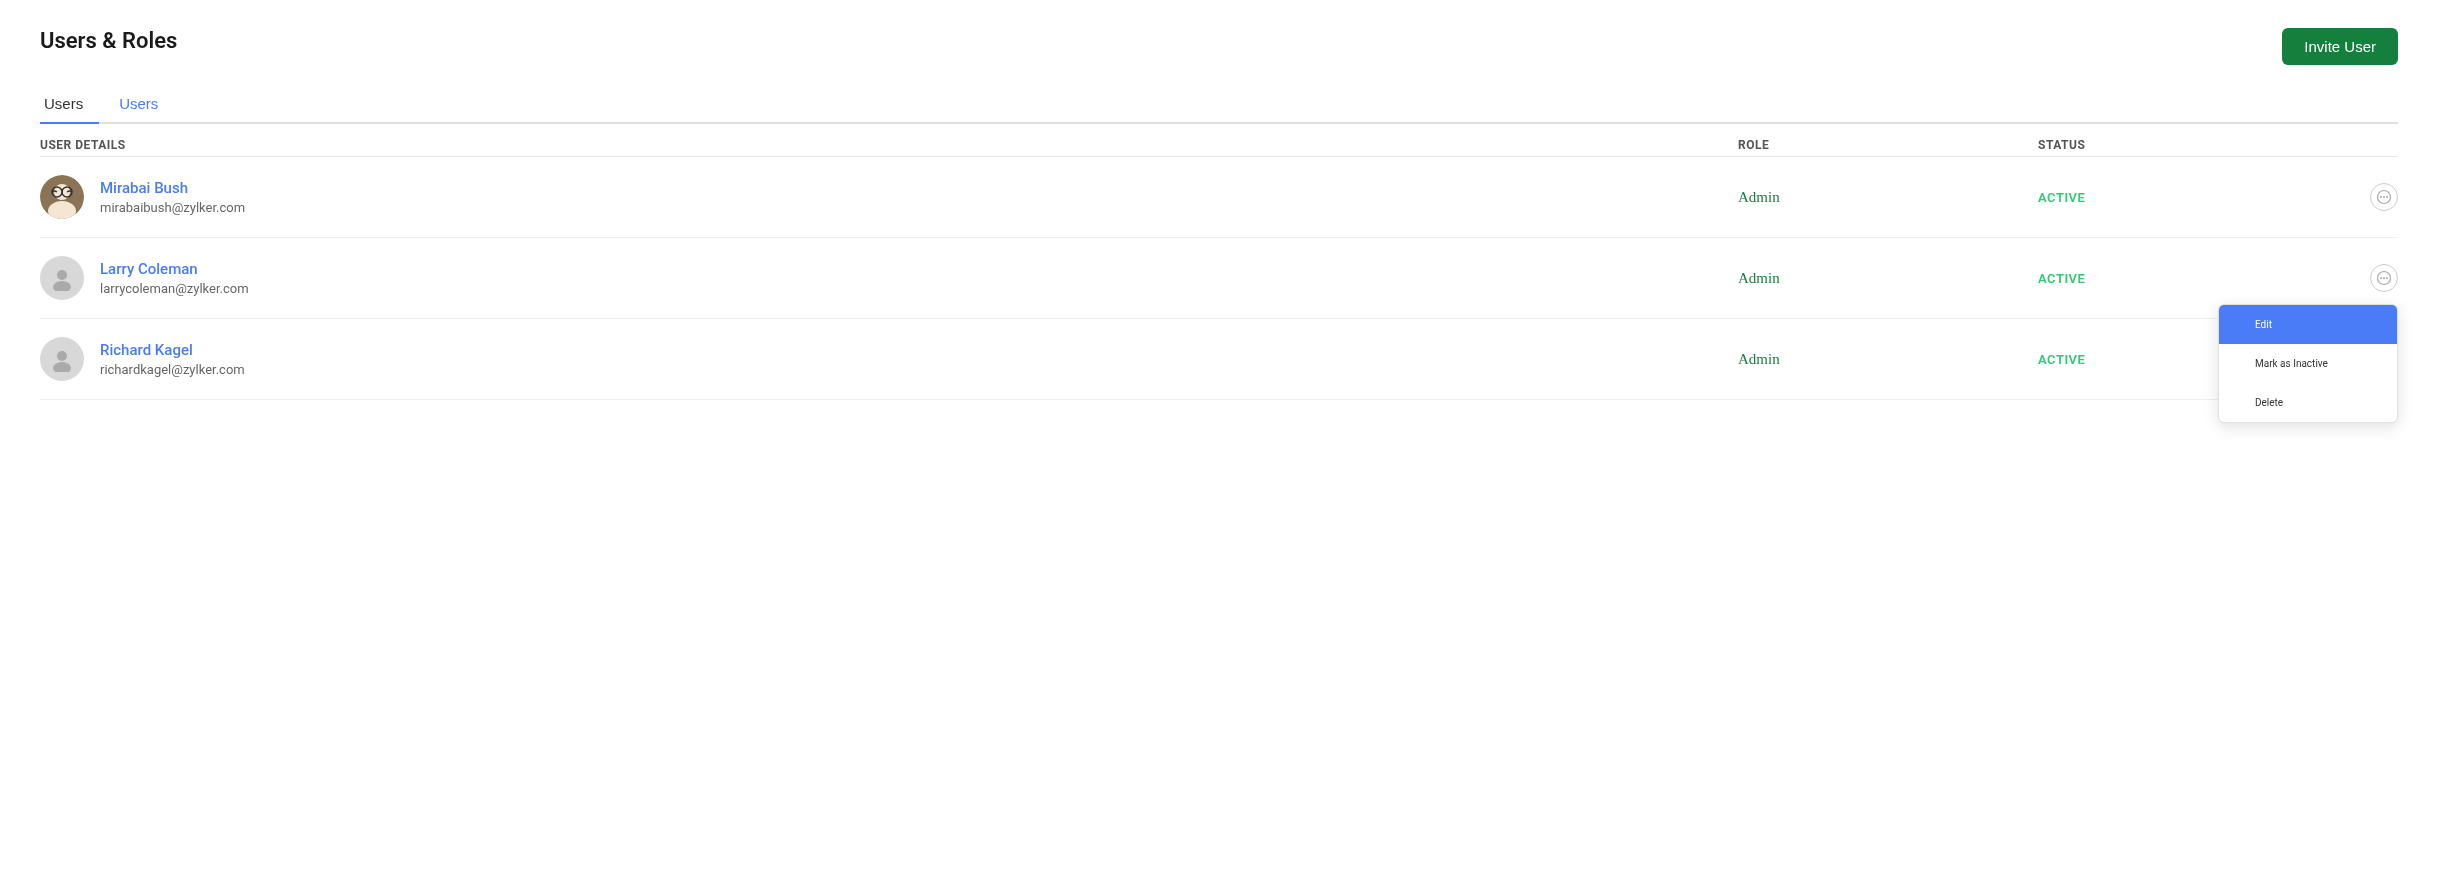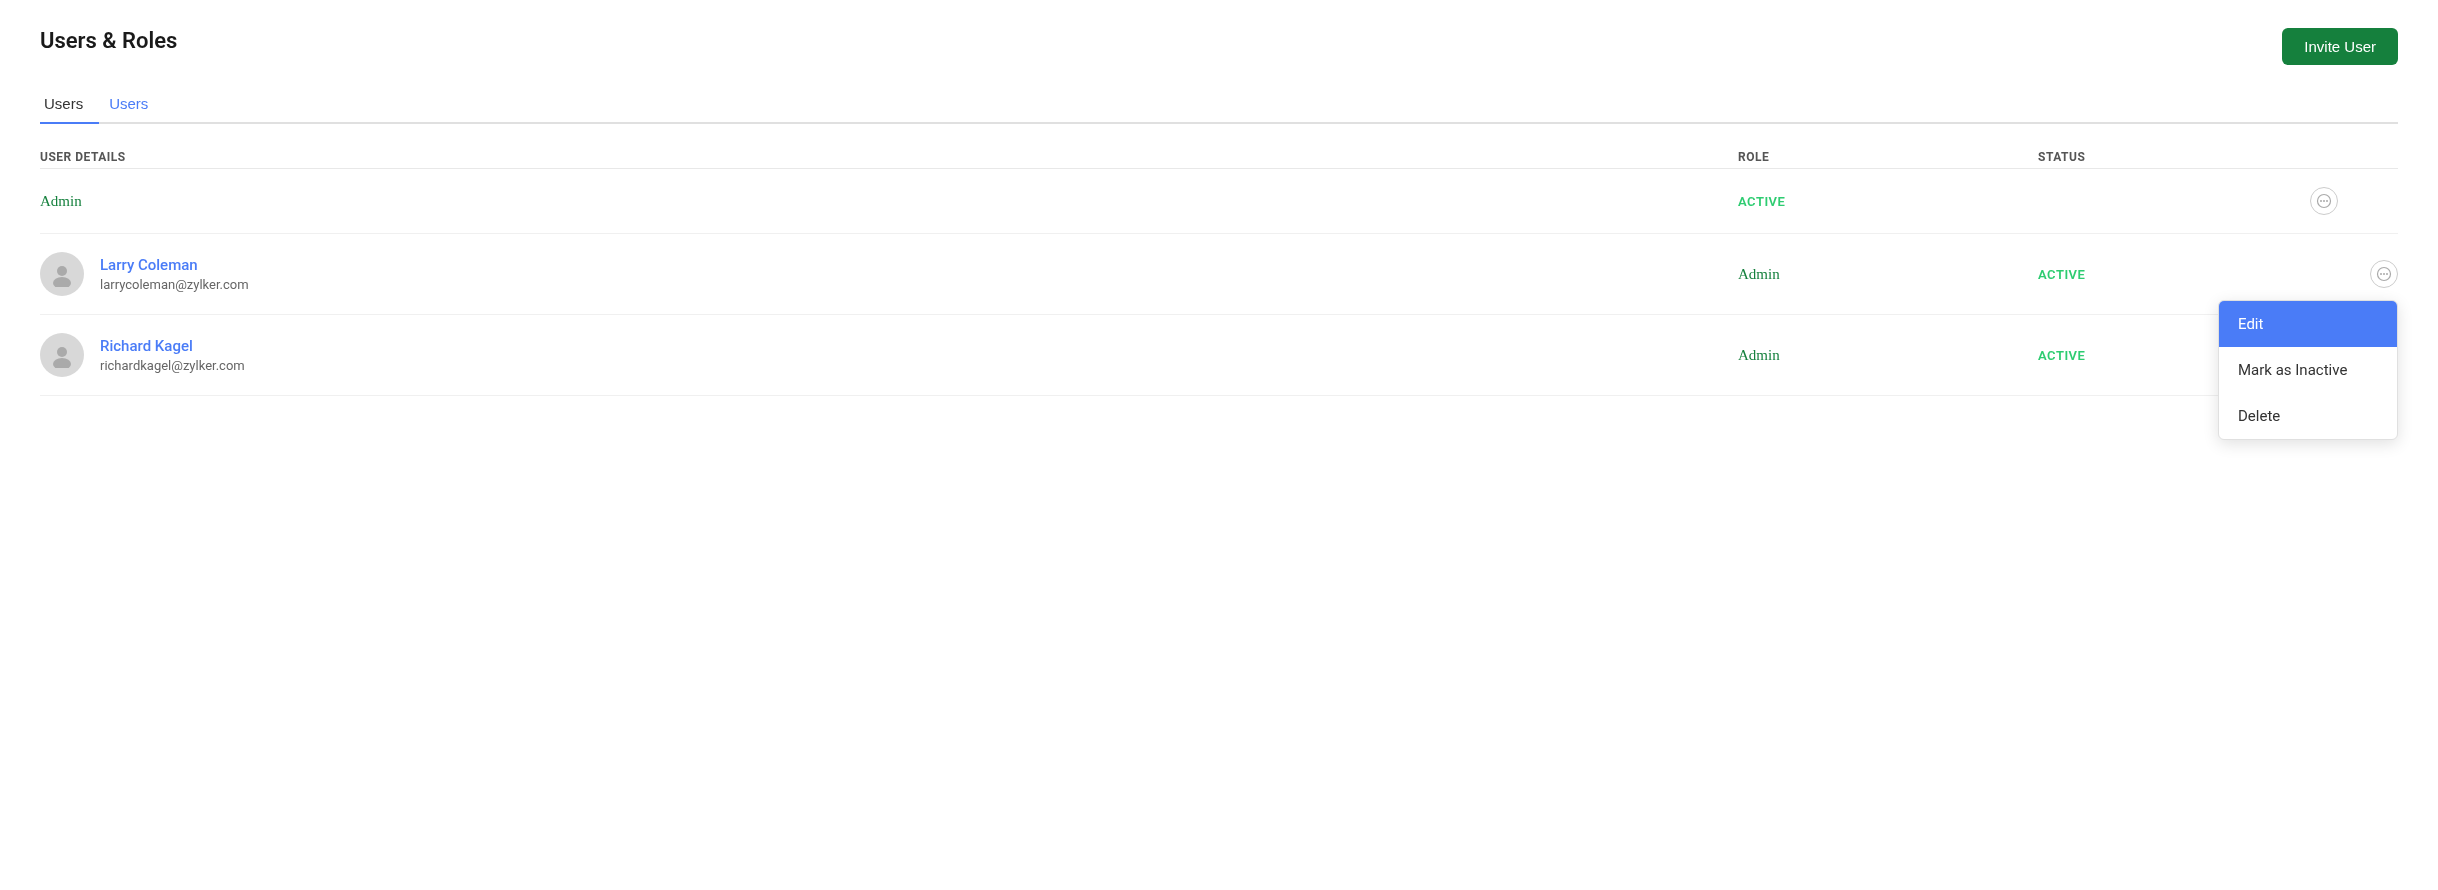--- a/index.html
+++ b/index.html
@@ -31,23 +31,23 @@
       color: #fff;
       border: none;
       border-radius: 6px;
       padding: 10px 22px;
       font-size: 15px;
       font-weight: 500;
       cursor: pointer;
     }
     .tabs {
       display: flex;
-      gap: 6px;
+      gap: 16px;
       border-bottom: 2px solid #e0e0e0;
-      margin-bottom: 12px;
+      margin-bottom: 0;
     }
     .tab {
       padding: 10px 16px 10px 4px;
       font-size: 15px;
       cursor: pointer;
       color: #555;
       border-bottom: 2px solid transparent;
       margin-bottom: -2px;
       background: none;
       border-top: none;
@@ -167,22 +167,22 @@
       top: 40px;
       background: #fff;
       border: 1px solid #e0e0e0;
       border-radius: 6px;
       box-shadow: 0 4px 16px rgba(0,0,0,0.12);
       z-index: 100;
       min-width: 180px;
       overflow: hidden;
     }
     .dropdown-item {
-      padding: 14px 19px;
-      font-size: 15px;
+      padding: 14px 36px;
+      font-size: 10px;
       cursor: pointer;
       color: #333;
     }
     .dropdown-item.active-item {
       background: #4a7cf7;
       color: #fff;
     }
   </style>
 </head>
 <body>
@@ -200,20 +200,40 @@
   </div>
 
   <div class="table-header">
     <div class="table-header-cell">USER DETAILS</div>
     <div class="table-header-cell">ROLE</div>
     <div class="table-header-cell">STATUS</div>
     <div class="table-header-cell"></div>
   </div>
 
   <div class="table-row">
+    <div class="user-details-cell">
+      <div class="avatar">
+
+        <svg viewBox="0 0 44 44" xmlns="http://www.w3.org/2000/svg" width="44" height="44">
+          <circle cx="22" cy="22" r="22" fill="#8B7355"></circle>
+          <circle cx="22" cy="17" r="8" fill="#f5e6d3"></circle>
+          <ellipse cx="22" cy="36" rx="14" ry="10" fill="#f5e6d3"></ellipse>
+
+          <circle cx="17" cy="17" r="5" fill="none" stroke="#333" stroke-width="1.5"></circle>
+          <circle cx="27" cy="17" r="5" fill="none" stroke="#333" stroke-width="1.5"></circle>
+          <line x1="22" y1="17" x2="22" y2="17" stroke="#333" stroke-width="1.5"></line>
+          <path d="M12 17 Q14 15 17 17" fill="none" stroke="#333" stroke-width="1.5"></path>
+          <path d="M27 17 Q30 15 32 17" fill="none" stroke="#333" stroke-width="1.5"></path>
+        </svg>
+      </div>
+      <div class="user-info">
+        <span class="user-name">Mirabai Bush</span>
+        <span class="user-email">mirabaibush@zylker.com</span>
+      </div>
+    </div>
     <div class="role-cell">Admin</div>
     <div class="status-cell">ACTIVE</div>
     <div class="action-cell">
       <button class="action-btn" title="More actions">
         <svg width="16" height="16" viewBox="0 0 16 16" fill="none" xmlns="http://www.w3.org/2000/svg">
           <circle cx="8" cy="8" r="6.5" stroke="#aaa" stroke-width="1.2"></circle>
           <line x1="5" y1="8" x2="5.01" y2="8" stroke="#aaa" stroke-width="2" stroke-linecap="round"></line>
           <line x1="8" y1="8" x2="8.01" y2="8" stroke="#aaa" stroke-width="2" stroke-linecap="round"></line>
           <line x1="11" y1="8" x2="11.01" y2="8" stroke="#aaa" stroke-width="2" stroke-linecap="round"></line>
         </svg>

